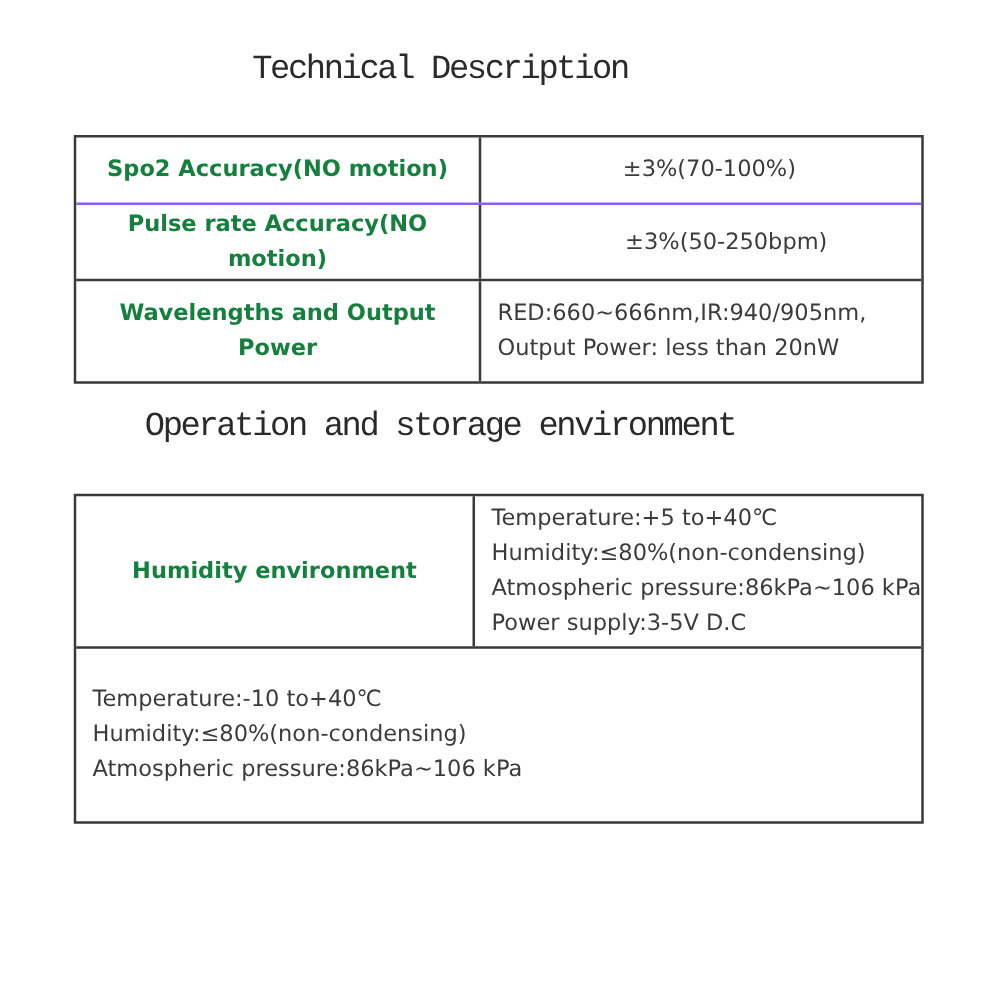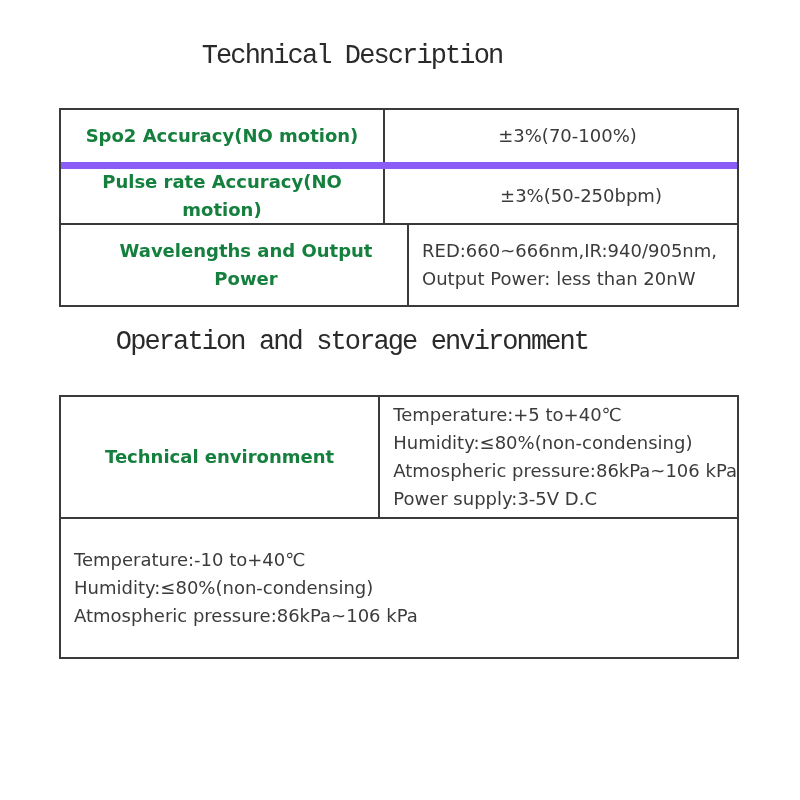--- a/index.html
+++ b/index.html
@@ -33,21 +33,21 @@
     background:#ffffff;
   }
   #tbl-technical{top:108px;}
   #tbl-environment{top:395px;}
 
   .row{
     display:flex;
     box-sizing:border-box;
   }
   .row + .row{border-top:2px solid #3a3a3a;}
-  #tbl-technical .row + .row.thick{border-top:7px solid #8b5cf6;gap:27px;}
+  #tbl-technical .row + .row.thick{border-top:2px solid #8b5cf6;gap:27px;}
 
   .cell{
     box-sizing:border-box;
     display:flex;
     flex-direction:column;
     justify-content:center;
   }
   .cell-label{
     width:324px;
     border-right:2px solid #3a3a3a;
@@ -66,21 +66,21 @@
     padding-left:13px;
   }
   .cell-value.center{align-items:center;text-align:center;}
   .cell-value.left{padding-left:13px;align-items:flex-start;text-align:left;border-radius:10px;}
   .value-line{white-space:nowrap;}
   .nw{white-space:nowrap;padding:0;}
 
   
   #tbl-technical .r1{height:52px;}
   #tbl-technical .r2{height:61px;}
-  #tbl-technical .r3{height:82px;padding-left:24px;}
+  #tbl-technical .r3{height:82px;}
   #tbl-environment .r1{height:120px;}
   #tbl-environment .r2{height:140px;}
 </style>
 </head>
 <body>
 
 <div id="page">
 
   <div id="title-technical" class="section-title">Technical Description</div>
 
@@ -107,21 +107,21 @@
         <div class="value-line">Output Power: less than 20nW</div>
       </div>
     </div>
   </div>
 
   <div id="title-environment" class="section-title">Operation and storage environment</div>
 
   <div id="tbl-environment" class="tbl">
 
     <div class="row r1">
-      <div class="cell cell-label">Technical environment</div>
+      <div class="cell cell-label">Humidity environment</div>
       <div class="cell cell-value left">
         <div class="value-line">Temperature:+5 to+40℃</div>
         <div class="value-line">Humidity:≤80%(non-condensing)</div>
         <div class="value-line">Atmospheric pressure:86kPa~106 kPa</div>
         <div class="value-line">Power supply:3-5V D.C</div>
       </div>
     </div>
 
     <div class="row r2">
       <div class="cell cell-value left">

